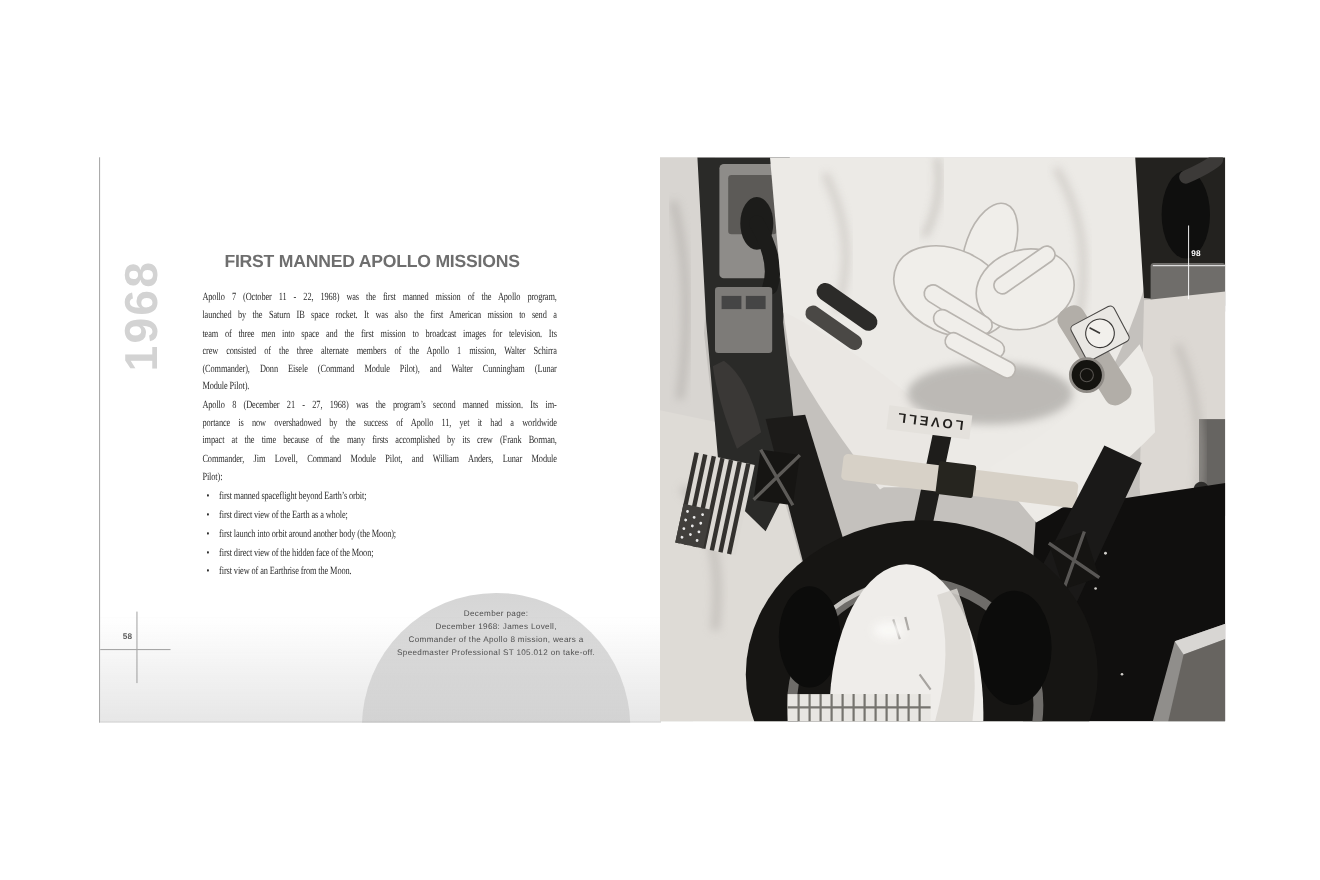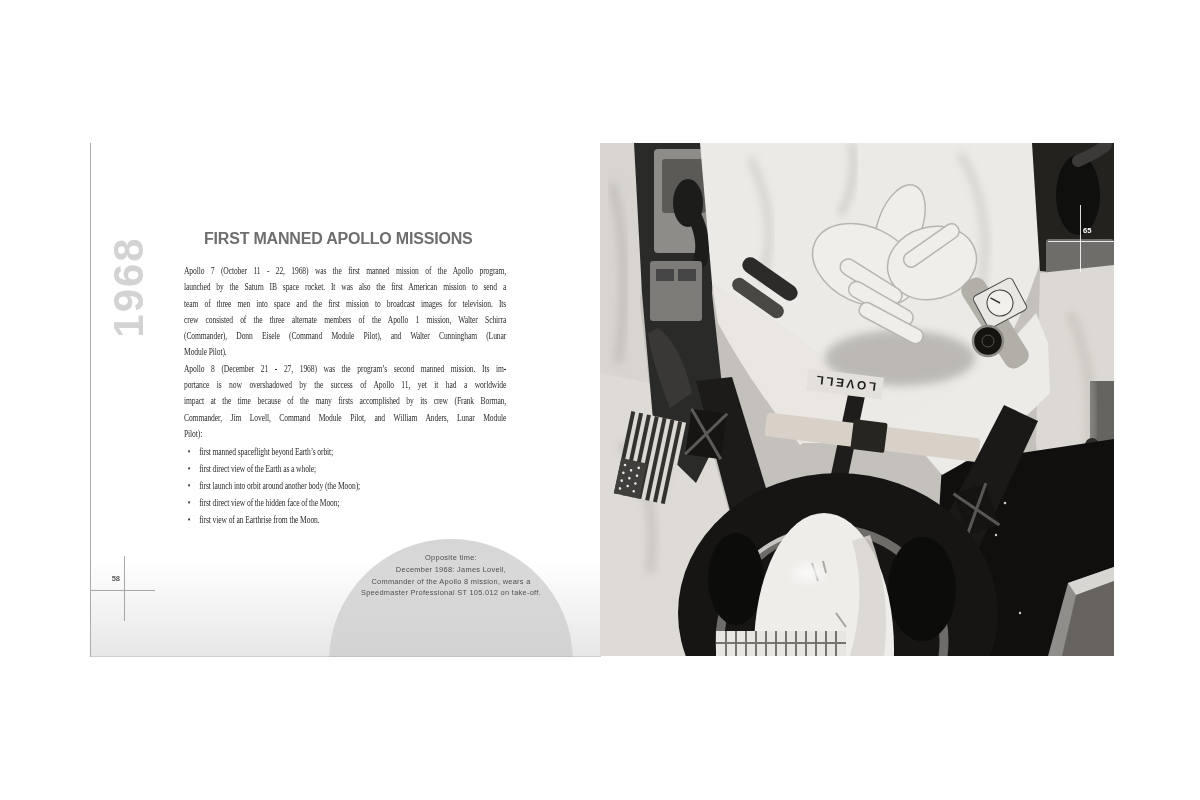--- a/index.html
+++ b/index.html
@@ -79,21 +79,21 @@
           <div class="bullet">first manned spaceflight beyond Earth’s orbit;</div>
           <div class="bullet">first direct view of the Earth as a whole;</div>
           <div class="bullet">first launch into orbit around another body (the Moon);</div>
           <div class="bullet">first direct view of the hidden face of the Moon;</div>
           <div class="bullet">first view of an Earthrise from the Moon.</div>
         </div>
     </div>
 
     <div class="caption-circle">
       <div class="caption">
-          <div class="cline">Opposite time:</div>
+          <div class="cline">December page:</div>
           <div class="cline">December 1968: James Lovell,</div>
           <div class="cline">Commander of the Apollo 8 mission, wears a</div>
           <div class="cline">Speedmaster Professional ST 105.012 on take-off.</div>
         </div>
     </div>
 
     <div class="crop58-v"></div>
     <div class="crop58-h"></div>
     <div class="folio-58">58</div>
 
@@ -242,15 +242,15 @@
 
       <g>
         <polygon points="468,440 514,424 514,513 448,513" fill="#908e8b"></polygon>
         <polygon points="468,440 514,424 514,438 476,452" fill="#d8d6d3"></polygon>
         <polygon points="476,452 514,438 514,513 462,513" fill="#55534f" opacity="0.7"></polygon>
       </g>
     </svg>
 
     <div class="crop59-v"></div>
     <div class="crop59-h"></div>
-    <div class="folio-59">65</div>
+    <div class="folio-59">98</div>
   </div>
 </div>
 
 </body></html>

